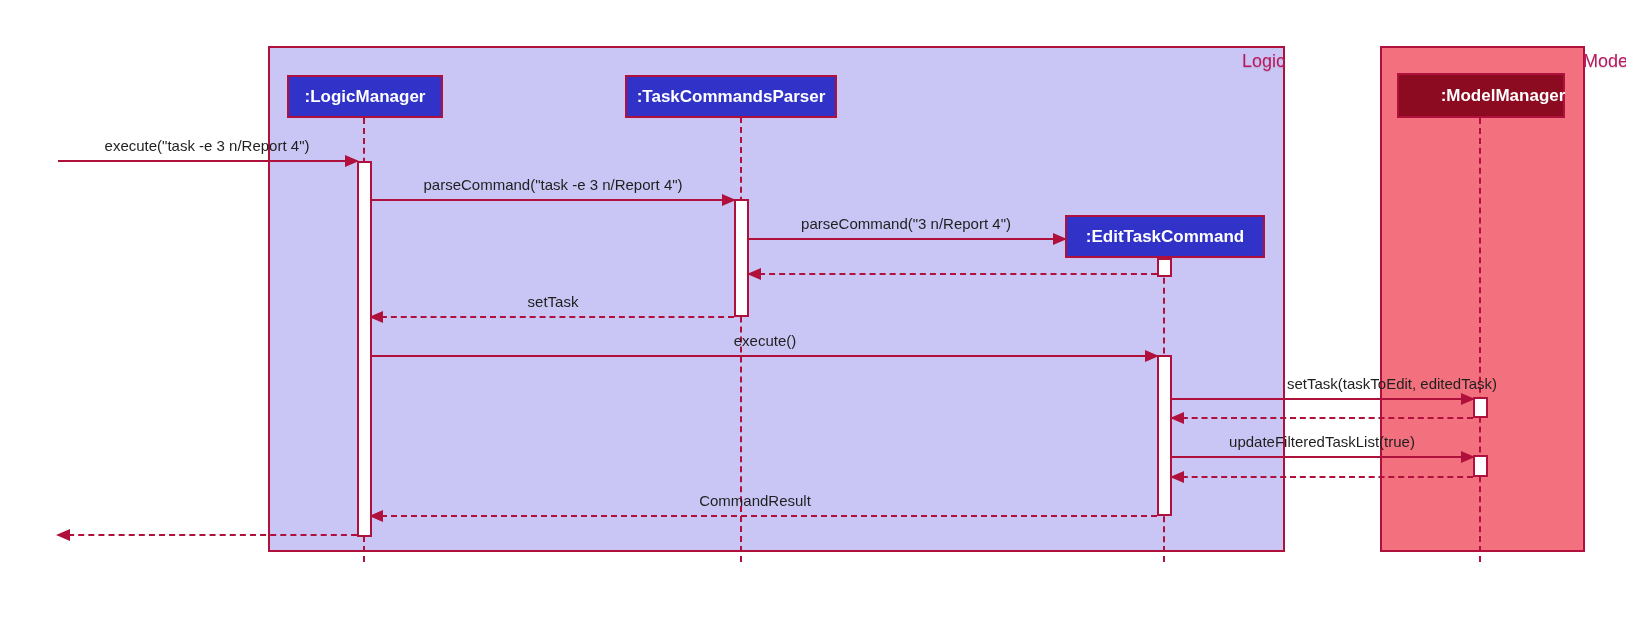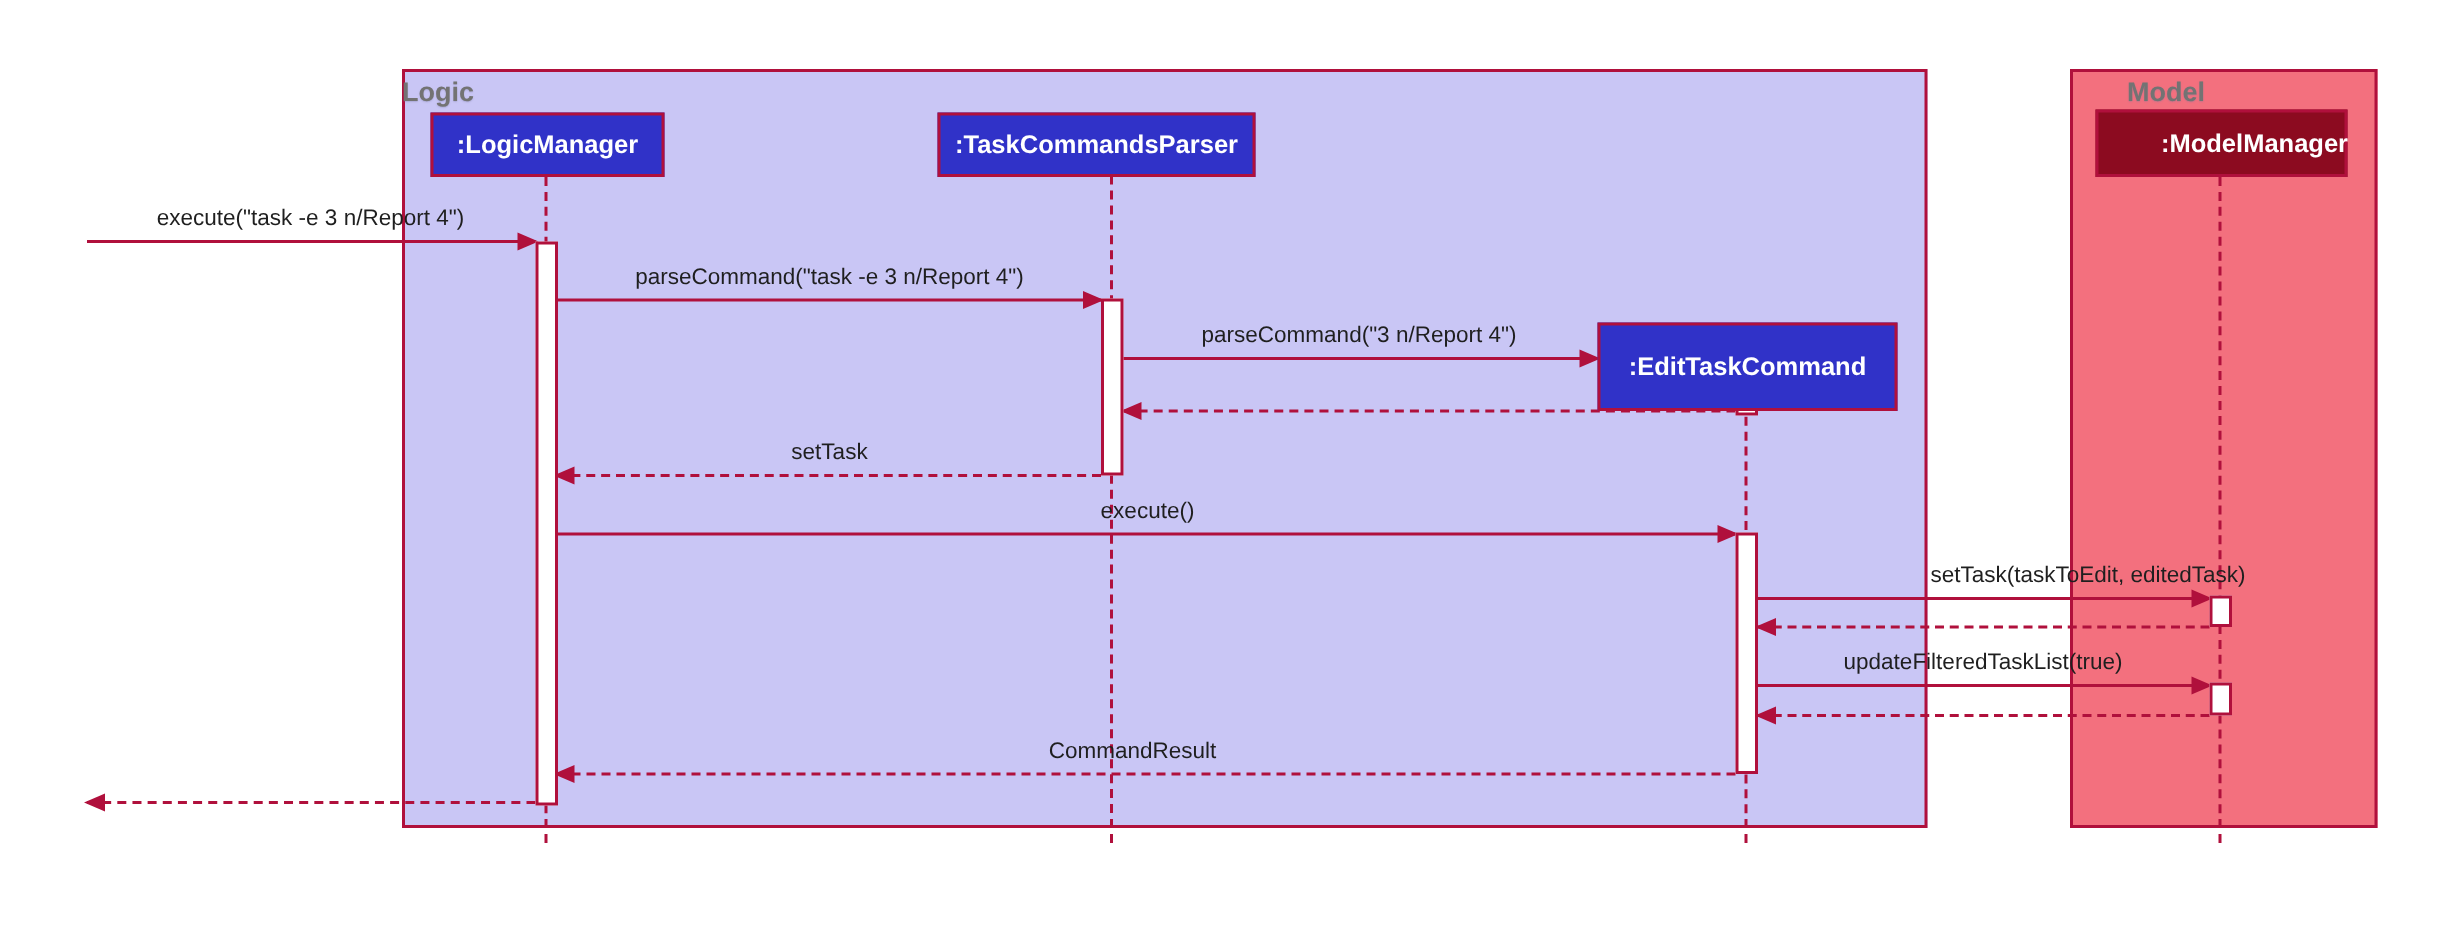--- a/index.html
+++ b/index.html
@@ -25,24 +25,24 @@
     position: absolute;
     box-sizing: border-box;
     border: 2px solid var(--line);
     z-index: 1;
   }
   .frame.logic { background: var(--logic-fill); }
   .frame.model { background: var(--model-fill); }
   .frame-title {
     position: absolute;
     z-index: 2;
-    text-align: left;
-    font-weight: bold;
+    text-align: right;
+    font-weight: normal;
     font-size: 18px;
-    color: #737373;
+    color: #be185d;
     text-shadow: 0 1px 1px rgba(120,120,160,0.35);
   }
   .lifeline {
     position: absolute;
     width: 0;
     border-left: 2px dashed var(--line);
     z-index: 2;
   }
   .activation {
     position: absolute;
@@ -165,16 +165,16 @@
 
   <div class="activation" style="left:357px; top:161px; height:376px;"></div>
   <div class="activation" style="left:734px; top:199px; height:118px;"></div>
   <div class="activation" style="left:1157px; top:258px; height:19px;"></div>
   <div class="activation" style="left:1157px; top:355px; height:161px;"></div>
   <div class="activation" style="left:1473px; top:397px; height:21px;"></div>
   <div class="activation" style="left:1473px; top:455px; height:22px;"></div>
 
   <div class="participant blue" style="left:287px; top:75px; width:156px; height:43px;">:LogicManager</div>
   <div class="participant blue" style="left:625px; top:75px; width:212px; height:43px;">:TaskCommandsParser</div>
-  <div class="participant blue" style="left:1065px; top:215px; width:200px; height:59px;">:EditTaskCommand</div>
+  <div class="participant blue" style="left:1065px; top:215px; width:200px; height:43px;">:EditTaskCommand</div>
   <div class="participant maroon" style="left:1397px; top:73px; width:168px; height:45px;">:ModelManager</div>
 
 </div>
 
 </body></html>

